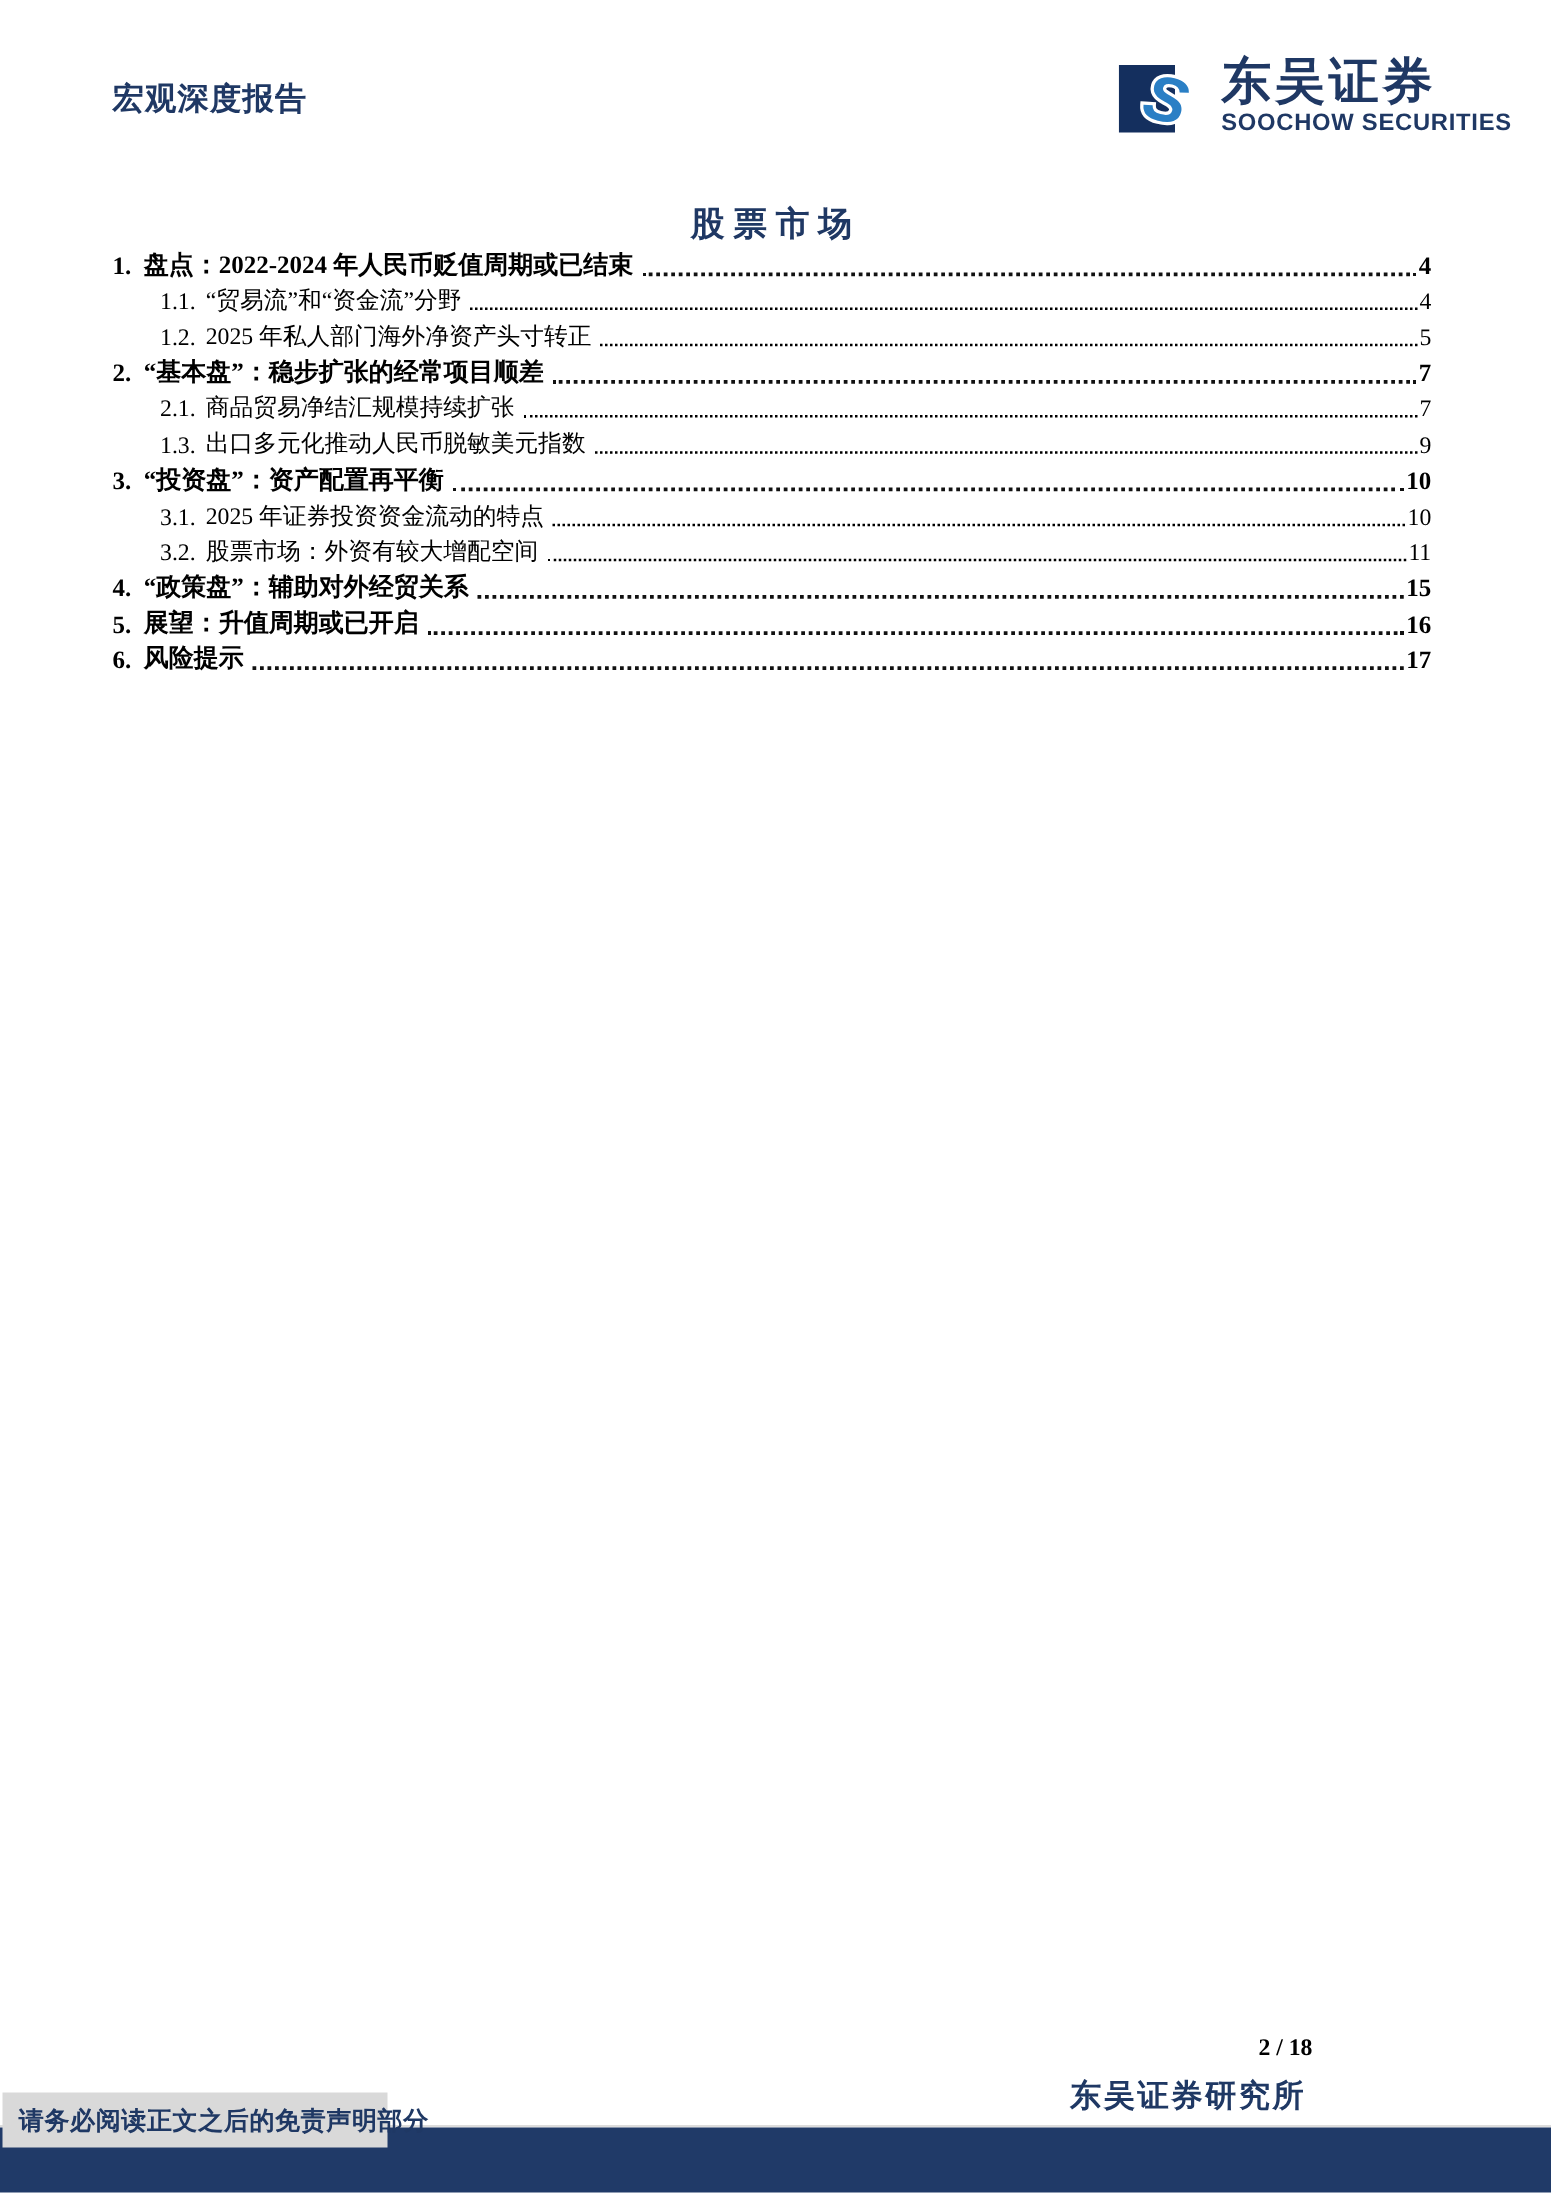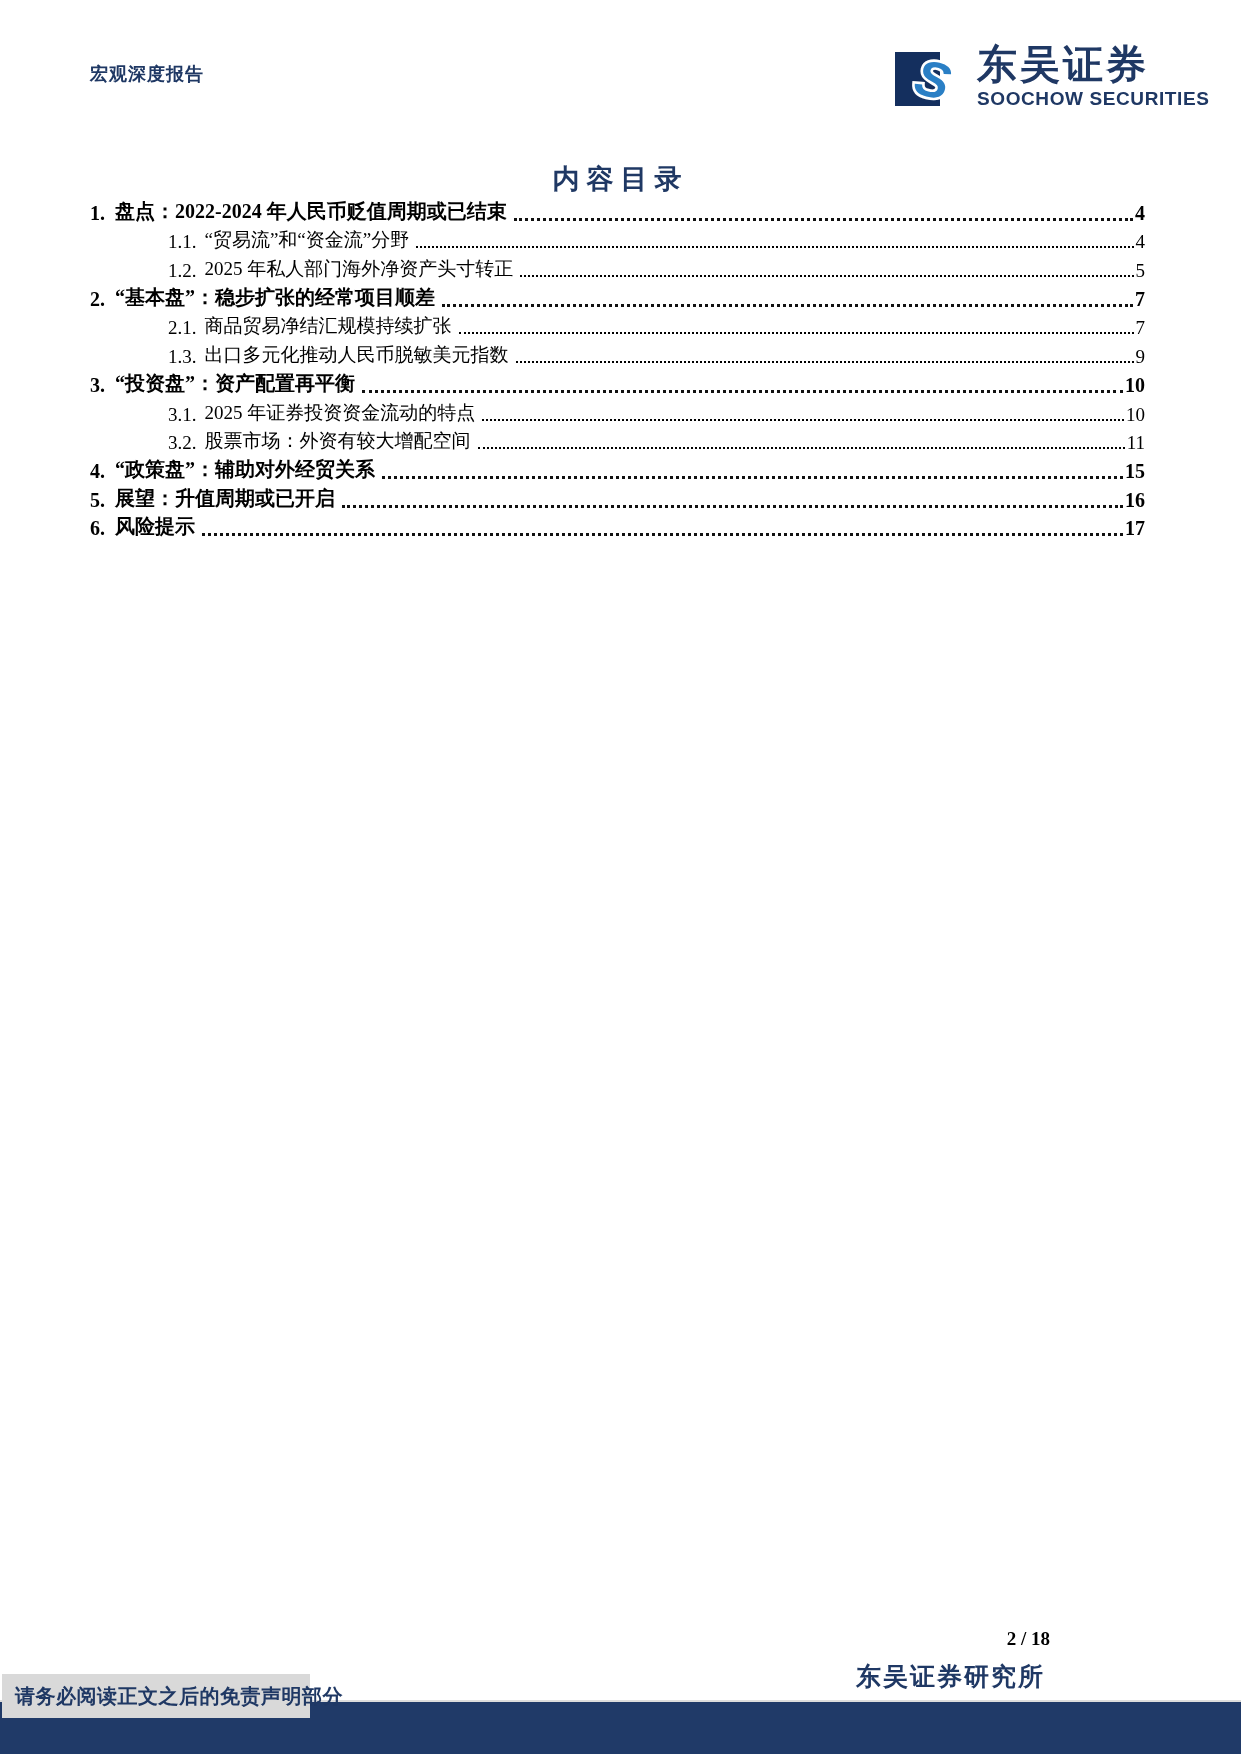--- a/index.html
+++ b/index.html
@@ -9,21 +9,21 @@
     width: 1241px; height: 1754px;
     background: #ffffff;
     overflow: hidden;
     font-family: "Liberation Serif", "DejaVu Serif", serif;
     color: var(--text_black, #000);
   }
 
   
   .report-type {
     position: absolute; left: 90px; top: 62px;
-    font-size: 18px; font-weight: bold;
+    font-size: 25px; font-weight: bold;
     color: var(--navy, #1f3864);
     letter-spacing: 1px;
   }
   .brand {
     position: absolute; left: 895px; top: 44px;
     display: flex; align-items: flex-start;
   }
   .brand-icon { width: 72px; height: 60px; margin-top: 5px; }
   .brand-text { margin-left: 10px; display: flex; flex-direction: column; }
   .brand-cn {
@@ -64,21 +64,21 @@
   .toc-row .leader {
     flex: 1 1 auto;
     border-bottom: 2px dotted #000;
     margin: 0 2px 5px 7px;
     min-width: 20px;
   }
   .toc-row .page { text-align: right; white-space: nowrap; }
   .toc-row.level-1 { font-weight: bold; font-size: 20px; }
   .toc-row.level-1 .leader { border-bottom: 3px dotted #111; margin-bottom: 4px; }
   .toc-row.level-2 { padding-left: 38px; }
-  .toc-row.level-2 .num { margin-right: 8px; margin-left: 40px; }
+  .toc-row.level-2 .num { margin-right: 8px; }
 
   
   .page-indicator {
     position: absolute; top: 1628px; right: 191px;
     font-size: 19px; font-weight: bold; color: #000;
   }
   .institute {
     position: absolute; top: 1660px; right: 196px;
     font-size: 25px; font-weight: bold;
     letter-spacing: 2px;
@@ -117,21 +117,21 @@
   <svg class="brand-icon" viewBox="0 0 96 72" xmlns="http://www.w3.org/2000/svg">
     <rect x="0" y="0" width="60" height="72" fill="var(--logo_navy, #142f5e)"></rect>
     <text x="50" y="60" font-size="68" font-weight="bold" font-style="italic" font-family="Liberation Sans, DejaVu Sans, sans-serif" text-anchor="middle" fill="var(--logo_blue, #2a7fc5)" stroke="#ffffff" stroke-width="7" paint-order="stroke" transform="rotate(14 50 38)">S</text>
   </svg>
   <div class="brand-text">
     <span class="brand-cn">东吴证券</span>
     <span class="brand-en">SOOCHOW SECURITIES</span>
   </div>
 </div>
 
-<div class="toc-title">内容目录</div>
+<div class="toc-title">股票市场</div>
 
 <div class="toc-list">
     <div class="toc-row level-1">
     <span class="num">1.</span>
     <span class="label">盘点：2022-2024 年人民币贬值周期或已结束</span>
     <span class="leader"></span>
     <span class="page">4</span>
   </div>
     <div class="toc-row level-2">
     <span class="num">1.1.</span>

